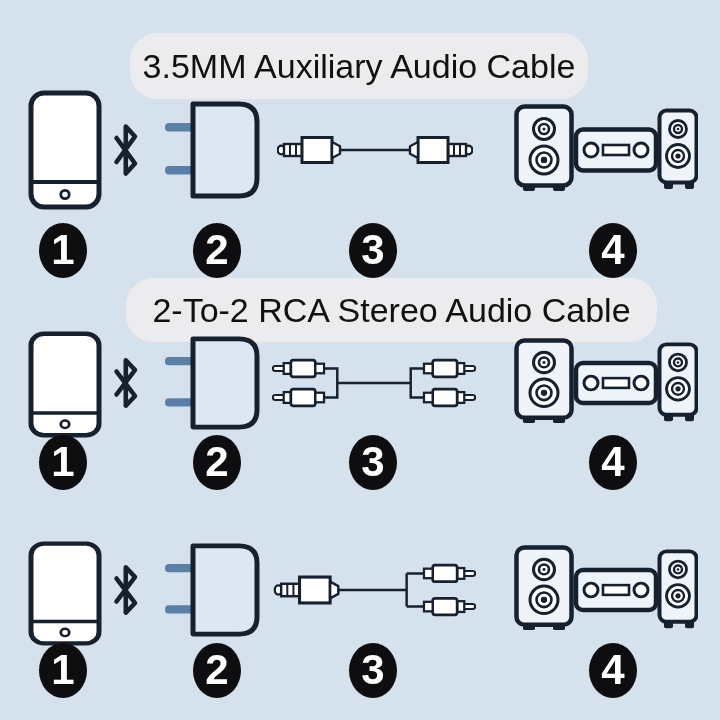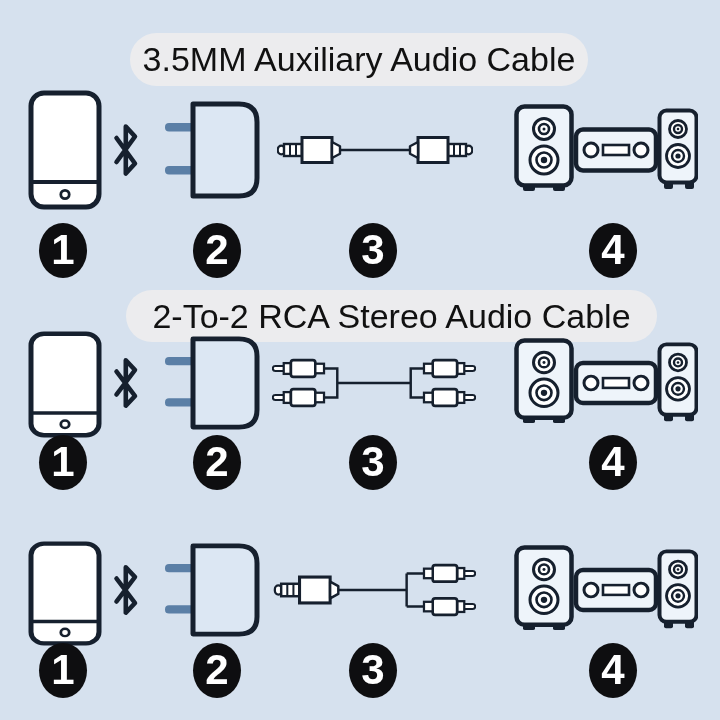--- a/index.html
+++ b/index.html
@@ -95,21 +95,21 @@
       <circle cx="164" cy="25" r="4" fill="none" stroke="currentColor" stroke-width="2.4"></circle>
       <circle cx="164" cy="25" r="1.3" fill="currentColor"></circle>
       <circle cx="164" cy="52" r="11.5" fill="var(--icon-fill,#fff)" stroke="currentColor" stroke-width="2.8"></circle>
       <circle cx="164" cy="52" r="6" fill="none" stroke="currentColor" stroke-width="2.4"></circle>
       <circle cx="164" cy="52" r="2.6" fill="currentColor"></circle>
     </g>
   </defs>
 </svg>
 
 <div class="sec">
-  <div class="pill" style="left:130px;top:33px;width:458px;height:53px">
+  <div class="pill" style="left:130px;top:33px;width:458px;height:66px">
     <span>3.5MM Auxiliary Audio Cable</span>
   </div>
   <svg class="ic" style="left:28px;top:90px;width:74px;height:120px" viewBox="0 0 74 120" preserveAspectRatio="none">
       <use href="#i-phone" xlink:href="#i-phone"></use>
     </svg>
   <svg class="ic" style="left:112px;top:122px;width:28px;height:56px" viewBox="0 0 28 56" preserveAspectRatio="none">
       <use href="#i-bt" xlink:href="#i-bt"></use>
     </svg>
   <svg class="ic" style="left:164px;top:101px;width:96px;height:98px" viewBox="0 0 96 98" preserveAspectRatio="none">
       <use href="#i-adapter" xlink:href="#i-adapter"></use>
@@ -128,21 +128,21 @@
     </div>
   <div class="badge" style="left:349px;top:223px">
       <span>3</span>
     </div>
   <div class="badge" style="left:589px;top:223px">
       <span>4</span>
     </div>
 </div>
 
 <div class="sec">
-  <div class="pill" style="left:126px;top:290px;width:531px;height:52px">
+  <div class="pill" style="left:126px;top:278px;width:531px;height:64px">
     <span>2-To-2 RCA Stereo Audio Cable</span>
   </div>
   <svg class="ic" style="left:28px;top:331px;width:74px;height:107px" viewBox="0 0 74 120" preserveAspectRatio="none">
       <use href="#i-phone" xlink:href="#i-phone"></use>
     </svg>
   <svg class="ic" style="left:112px;top:356px;width:28px;height:54px" viewBox="0 0 28 56" preserveAspectRatio="none">
       <use href="#i-bt" xlink:href="#i-bt"></use>
     </svg>
   <svg class="ic" style="left:164px;top:336px;width:96px;height:94px" viewBox="0 0 96 98" preserveAspectRatio="none">
       <use href="#i-adapter" xlink:href="#i-adapter"></use>

